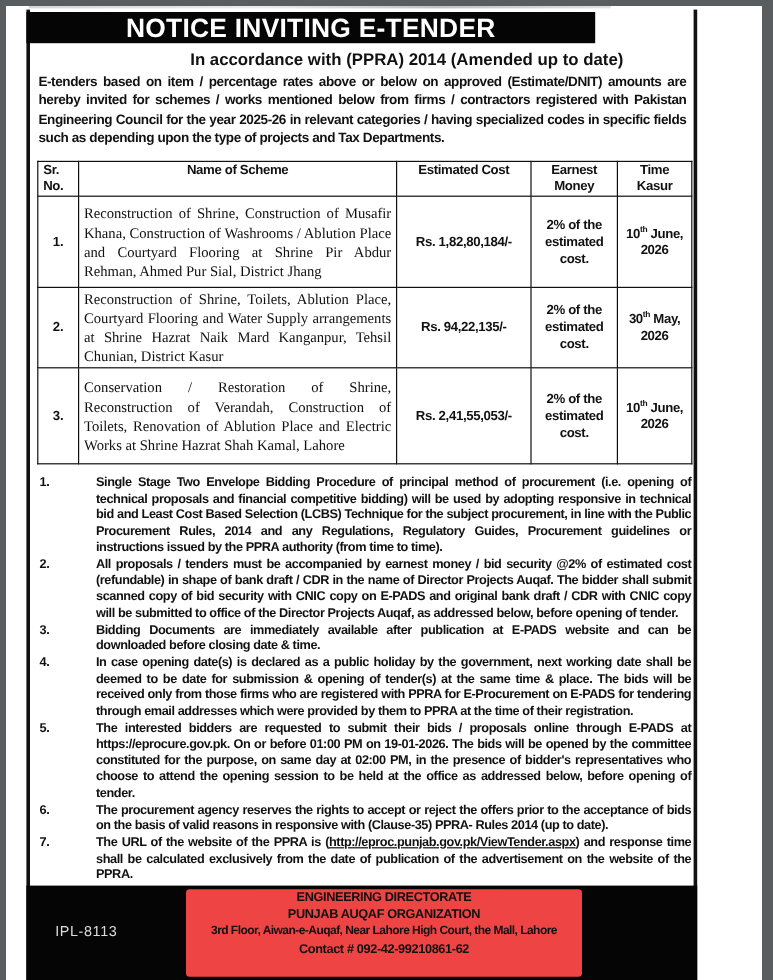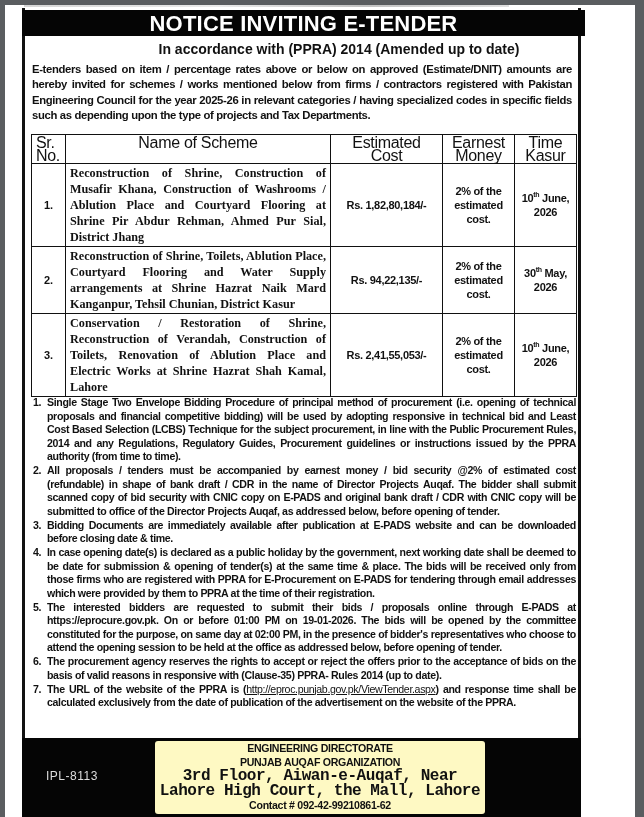--- a/index.html
+++ b/index.html
@@ -13,21 +13,21 @@
     .paper {
       position: absolute; left: 5px; top: 5px; width: 630px; height: 812px;
       background: #ffffff;
     }
     .frame {
       position: absolute; left: 22px; top: 8px; width: 559px; height: 809px;
       border-left: 3px solid #111; border-right: 3px solid #111;
       box-sizing: border-box;
     }
     .title-bar {
-      position: absolute; left: 22px; top: 10px; width: 563px; height: 26px;
+      position: absolute; left: 22px; top: 10px; width: 474px; height: 26px;
       background: #050505; color: #fff;
       font-weight: bold; font-size: 22px; text-align: center; line-height: 27px;
       letter-spacing: 0.2px;
     }
     .subtitle {
       position: absolute; left: 25px; top: 41px; width: 628px;
       text-align: center; font-weight: bold; font-size: 14px;
     }
     .intro {
       position: absolute; left: 32px; top: 62px; width: 540px;
@@ -36,60 +36,60 @@
       letter-spacing: -0.35px; font-weight: 600;
     }
     table.schemes {
       position: absolute; left: 31px; top: 134px; width: 545px;
       border-collapse: collapse; table-layout: fixed;
     }
     table.schemes th, table.schemes td {
       border: 1.5px solid #111; padding: 1px 4px; vertical-align: middle;
     }
     table.schemes th {
-      font-size: 16px; font-weight: normal; vertical-align: top; line-height: 13px;
+      font-size: 11px; font-weight: bold; vertical-align: top; line-height: 13px;
       height: 26px; letter-spacing: -0.3px;
     }
     th.c-sr { text-align: left; }
     td.c-sr { vertical-align: top; text-align: center; font-weight: bold; font-size: 11px; padding-top: 3px; }
     td.c-name {
-      font-family: "Liberation Serif", serif; font-weight: bold; font-size: 12.2px;
+      font-family: "Liberation Serif", serif; font-weight: normal; font-size: 12.2px;
       line-height: 16px; text-align: justify; text-align-last: left; padding: 2px 6px 0 6px;
     }
     td.c-cost, td.c-earnest, td.c-time {
       text-align: center; font-weight: bold; font-size: 11px; line-height: 14px;
       letter-spacing: -0.3px;
     }
     .sup { font-size: 7px; vertical-align: super; line-height: 0; }
     .conditions {
       position: absolute; left: 33px; top: 396px; width: 543px;
       margin: 0; padding: 0; list-style: none;
       font-size: 10.6px; line-height: 13.5px; font-weight: 600;
       letter-spacing: -0.35px;
     }
     .conditions li { display: flex; margin-bottom: 0.5px; }
     .conditions .num { width: 14px; flex: none; font-weight: bold; }
-    .conditions .txt { flex: 1; text-align: justify; }
+    .conditions .txt { flex: 1; text-align: justify; margin-left: 33px; }
     .conditions b { font-weight: bold; }
-    .link { text-decoration: underline; font-weight: normal; }
+    .link { text-decoration: underline; font-weight: bold; }
     .footer-band {
       position: absolute; left: 22px; top: 738px; width: 559px; height: 79px;
       background: #050505;
     }
     .ipl {
       position: absolute; left: 46px; top: 769px; color: #ddd; font-size: 12px;
       letter-spacing: 0.5px;
     }
     .address-box {
       position: absolute; left: 155px; top: 741px; width: 330px; height: 73px;
-      background: #fef9c3; border-radius: 3px;
+      background: #ef4444; border-radius: 3px;
       text-align: center; font-weight: bold; font-size: 10.6px; line-height: 14.2px;
       letter-spacing: -0.3px;
     }
-    .address-box .addr { font-size: 16px; letter-spacing: -0.45px; font-family: Liberation Mono, monospace; }
+    .address-box .addr { font-size: 10px; letter-spacing: -0.45px; }
     .scan-line {
       position: absolute; left: 24px; top: 5px; width: 485px; height: 2px;
       background: linear-gradient(90deg, #bbb, #ddd 40%, #999 70%, #ccc);
       opacity: 0.6;
     }
   </style>
 </head>
 <body>
 
 <div class="paper"></div>

